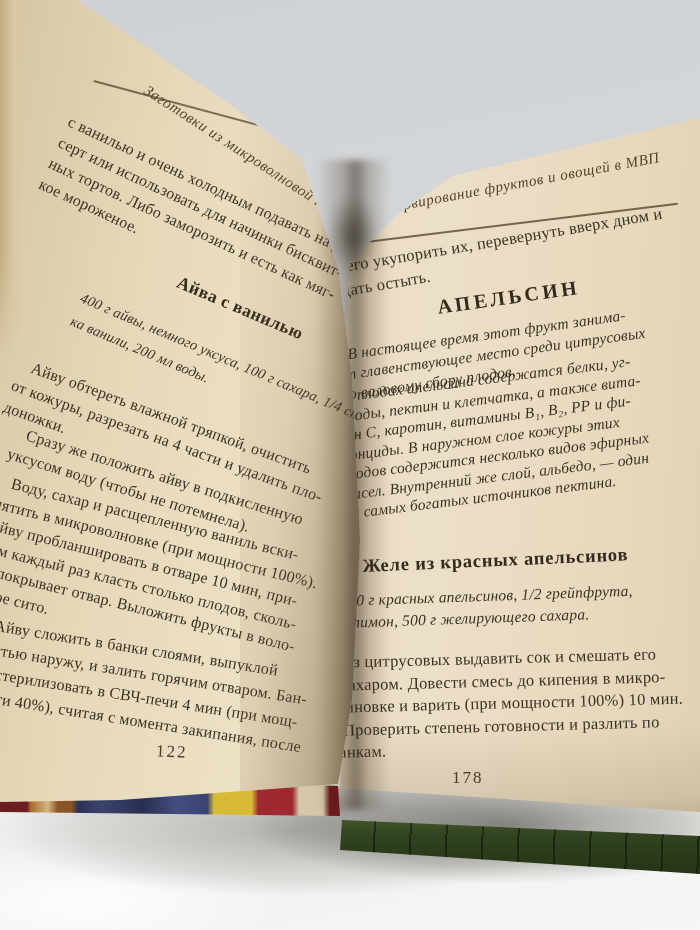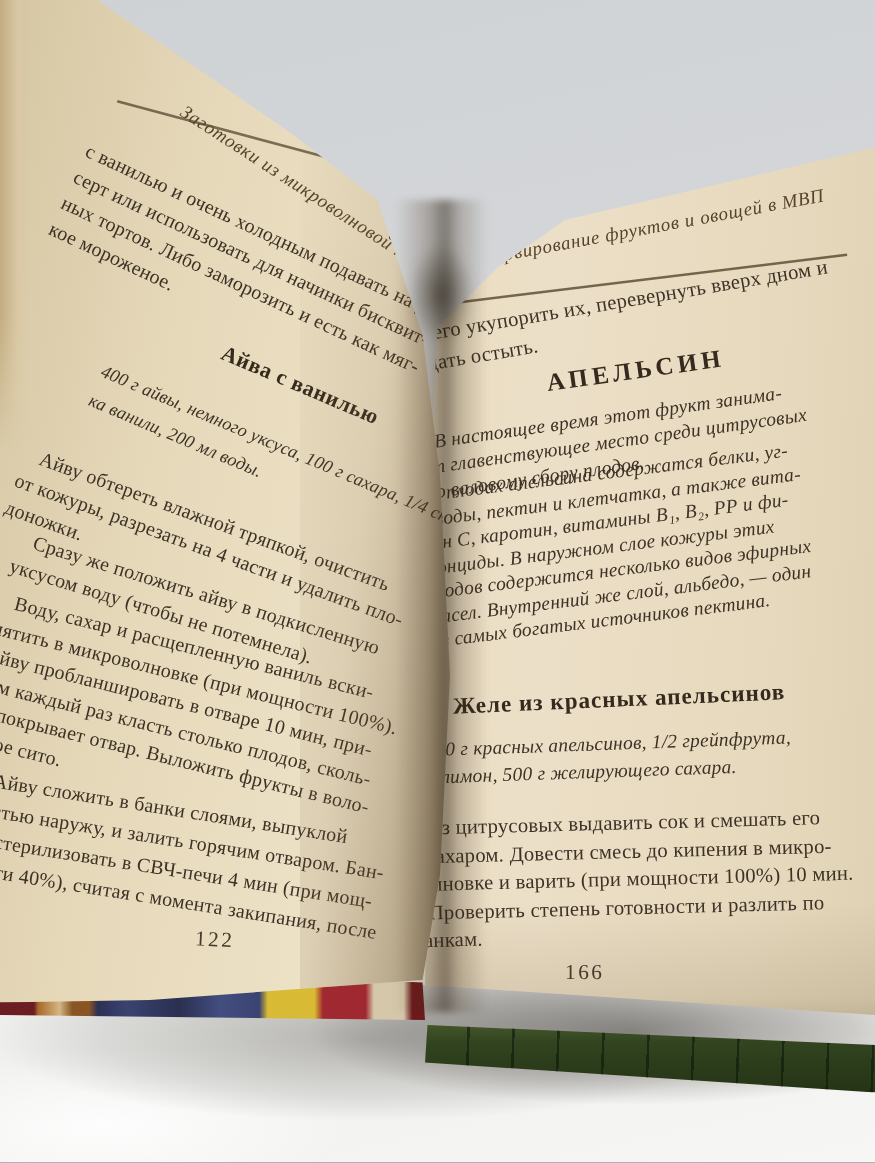--- a/index.html
+++ b/index.html
@@ -127,21 +127,21 @@
 масел. Внутренний же слой, альбедо, — один
 из самых богатых источников пектина.</div>
     <div class="txt" id="rp-title2">Желе из красных апельсинов</div>
     <div class="txt" id="rp-ingr">500 г красных апельсинов, 1/2 грейпфрута,
 1 лимон, 500 г желирующего сахара.</div>
     <div class="txt" id="rp-p1">   Из цитрусовых выдавить сок и смешать его
 с сахаром. Довести смесь до кипения в микро-
 волновке и варить (при мощности 100%) 10 мин.
    Проверить степень готовности и разлить по
 банкам.</div>
-    <div class="txt" id="rp-num">166</div>
+    <div class="txt" id="rp-num">178</div>
   </div>
 
   <div class="abs" id="left-page">
     <div class="abs" id="lp-edge"></div>
     <div class="abs" id="lp-head-rule"></div>
     <div class="txt" id="lp-head">Заготовки из микроволновой печи</div>
     <div class="txt" id="lp-intro">с ванилью и очень холодным подавать на де-
 серт или использовать для начинки бисквит-
 ных тортов. Либо заморозить и есть как мяг-
 кое мороженое.</div>

